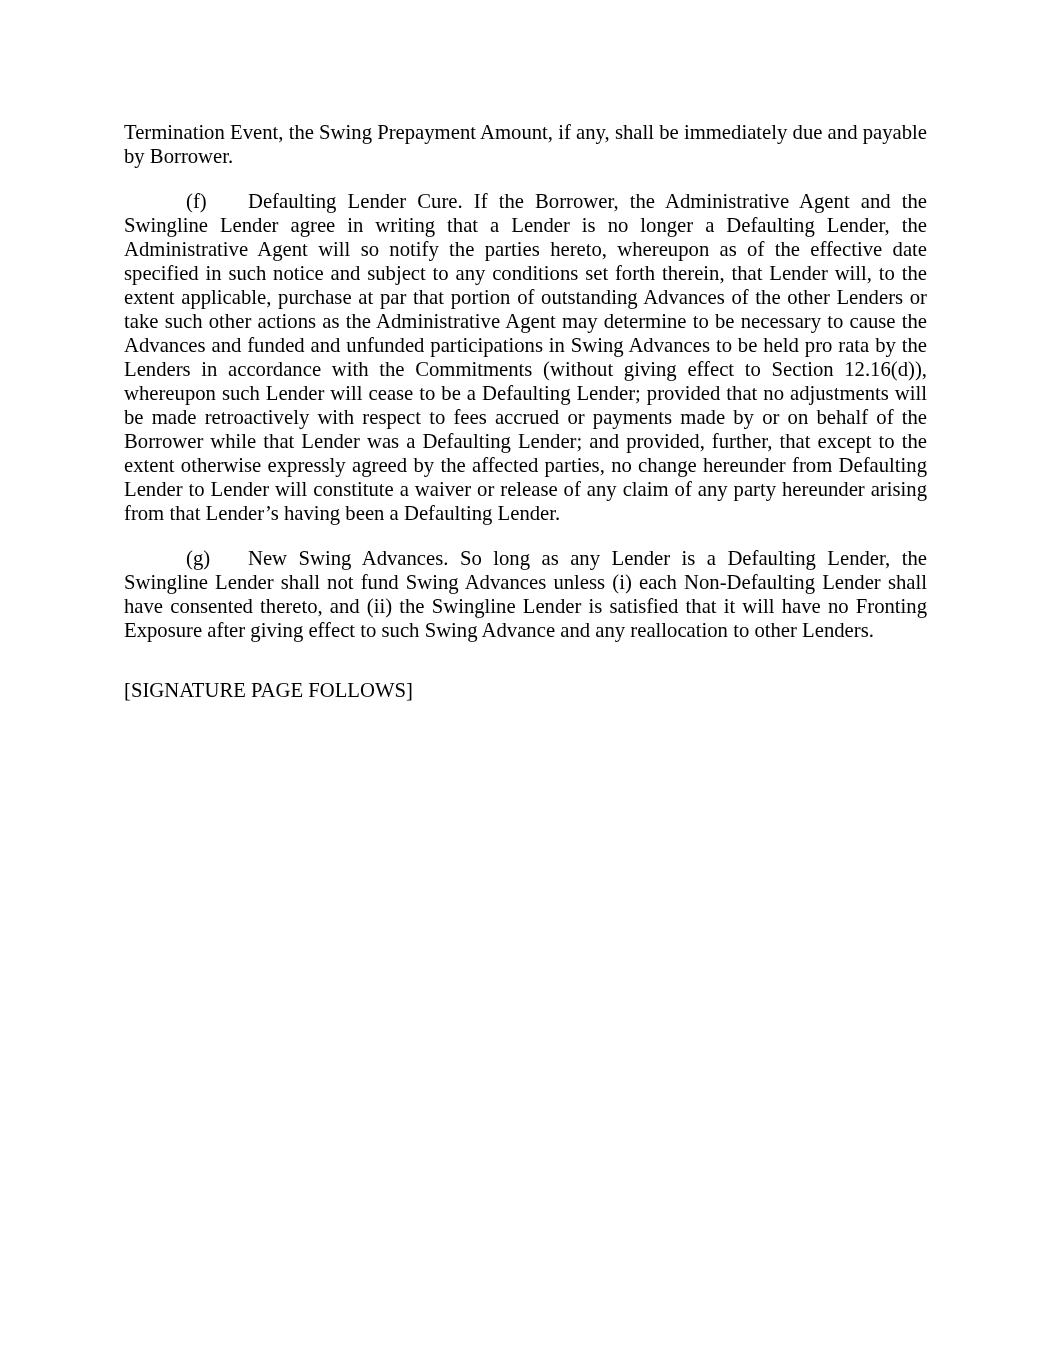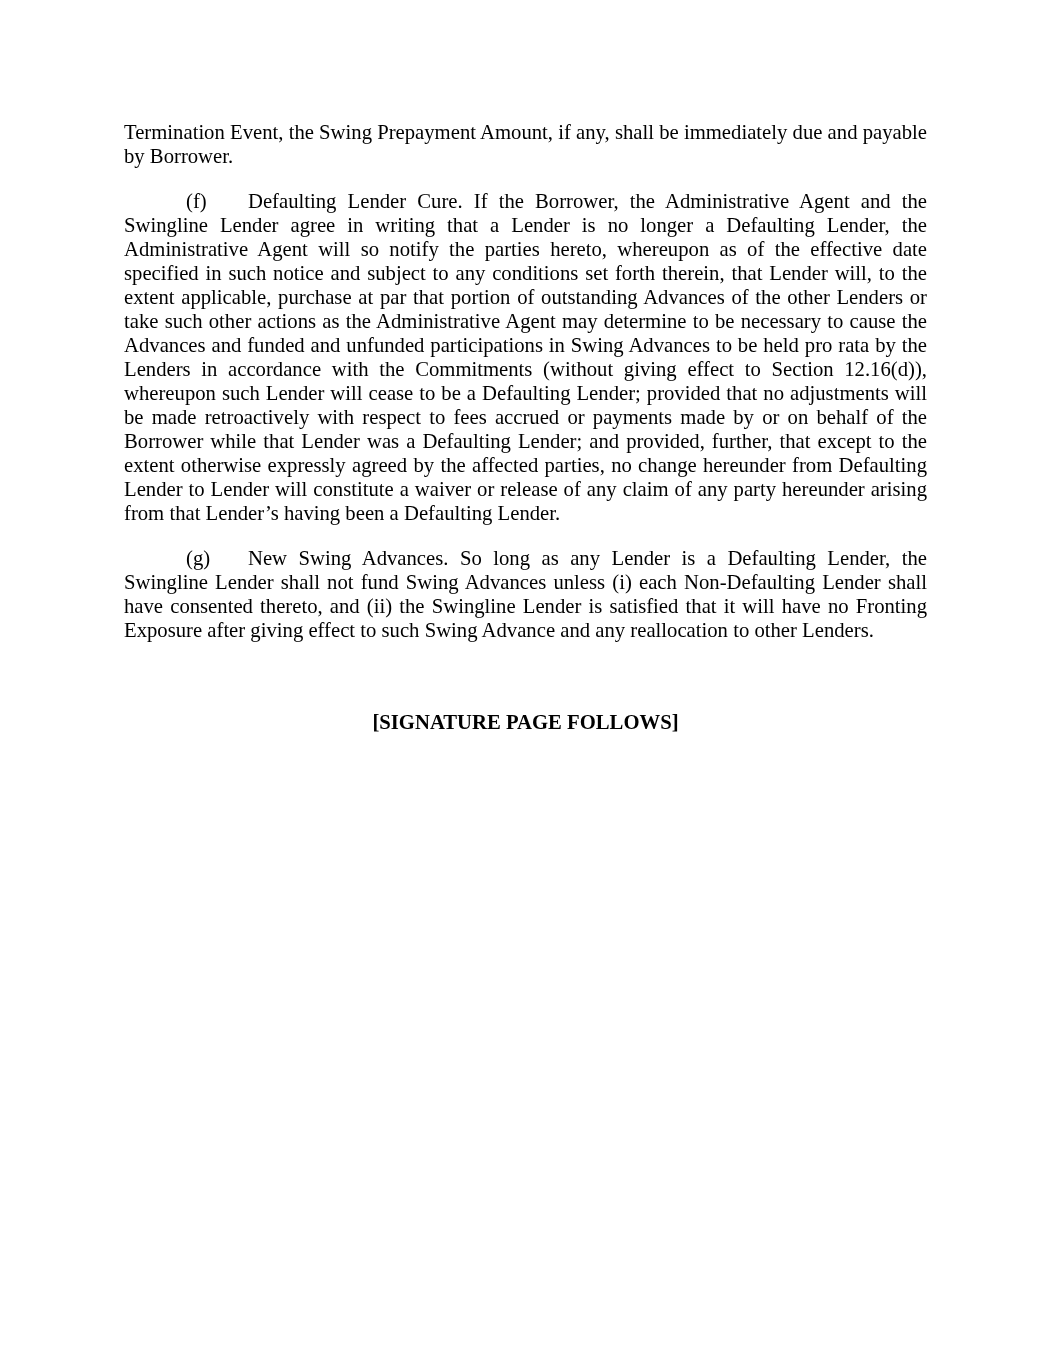--- a/index.html
+++ b/index.html
@@ -32,24 +32,22 @@
     text-indent: 62px;
   }
   .letter {
     display: inline-block;
     width: 62px;
     text-indent: 0;
   }
   .underline {
   }
   .signature-notice {
-    margin-top: 68px;
-    text-align: center;
+    margin-top: 36px;
     text-indent: 0;
-    font-weight: bold;
   }
   .page-footer {
     position: absolute;
     top: 1228px;
     left: 0;
     width: 100%;
     text-align: center;
   }
 </style>
 </head>

